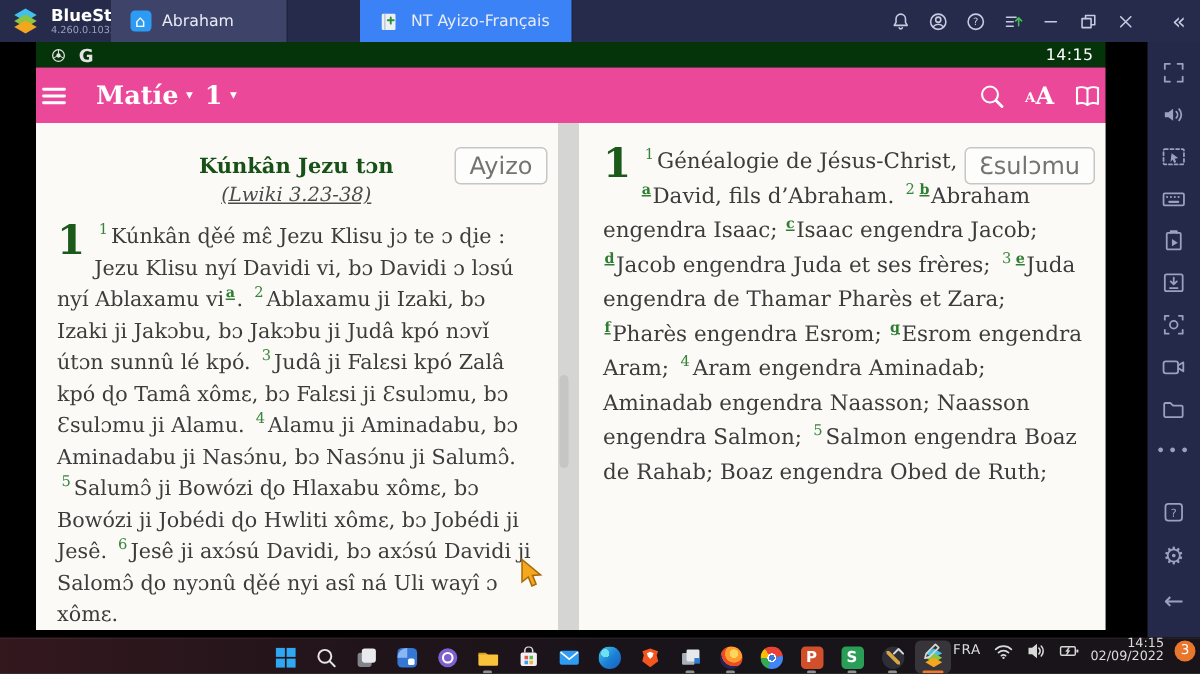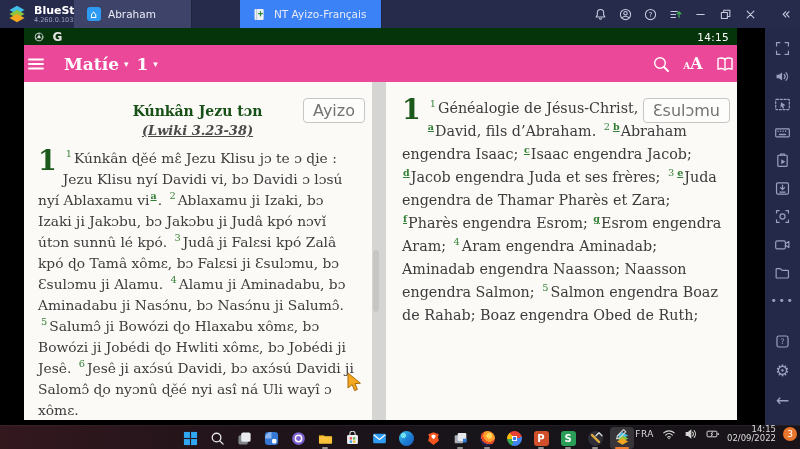--- a/index.html
+++ b/index.html
@@ -52,21 +52,21 @@
   .panel.gap{width:14px;background:transparent;}
   .panel.right{flex:1;padding:6px 14px 0 16px;}
   .lang-badge{position:absolute;top:2px;right:7px;border:1px solid #c6c6c6;border-radius:4px;
               background:#fdfdfc;color:#737373;font-size:16px;padding:2px 9px;
               font-family:"DejaVu Sans",sans-serif;margin-top:14px;}
   .p-title{margin:4px 0 0;text-align:center;color:#175117;font-size:19px;line-height:24px;font-weight:700;}
   .panel.right .p-title{font-size:20px;margin-top:8px;}
   .p-head{margin:15px 0 0;text-align:center;color:#175117;font-size:14px;font-weight:700;}
   .panel.right .p-head{font-size:15.5px;margin-top:17px;}
   .p-ref{margin:3px 0 0;text-align:center;font-style:italic;font-size:13px;color:#4a4a4a;line-height:17px;}
-  .p-ref.link{text-decoration:underline;cursor:pointer;font-weight:bold;}
+  .p-ref.link{text-decoration:underline;cursor:pointer;}
   .verses{margin:9px 0 0;font-size:13.8px;line-height:21px;}
   .panel.right .verses{font-size:14.3px;line-height:23px;}
   .dropcap{float:left;font-size:27px;line-height:23px;font-weight:700;color:#1b5a1b;margin:1px 6px 0 0;}
   sup.vnum{font-size:9.8px;color:#37853b;line-height:0;margin:0 2px 0 3px;}
   sup.fnote{font-size:9.5px;color:#2e7d32;line-height:0;font-weight:700;text-decoration:underline;margin:0 1px 0 1px;}
   .scroll-thumb{position:absolute;left:349px;top:168px;width:6px;height:62px;border-radius:3px;background:#c6c6c4;}
   
   .sidebar{position:absolute;right:0;top:0;width:35px;height:397px;background:#252949;
            display:flex;flex-direction:column;align-items:center;padding:8px 0 12px;}
   .sb-top{display:flex;flex-direction:column;gap:4px;align-items:center;}

